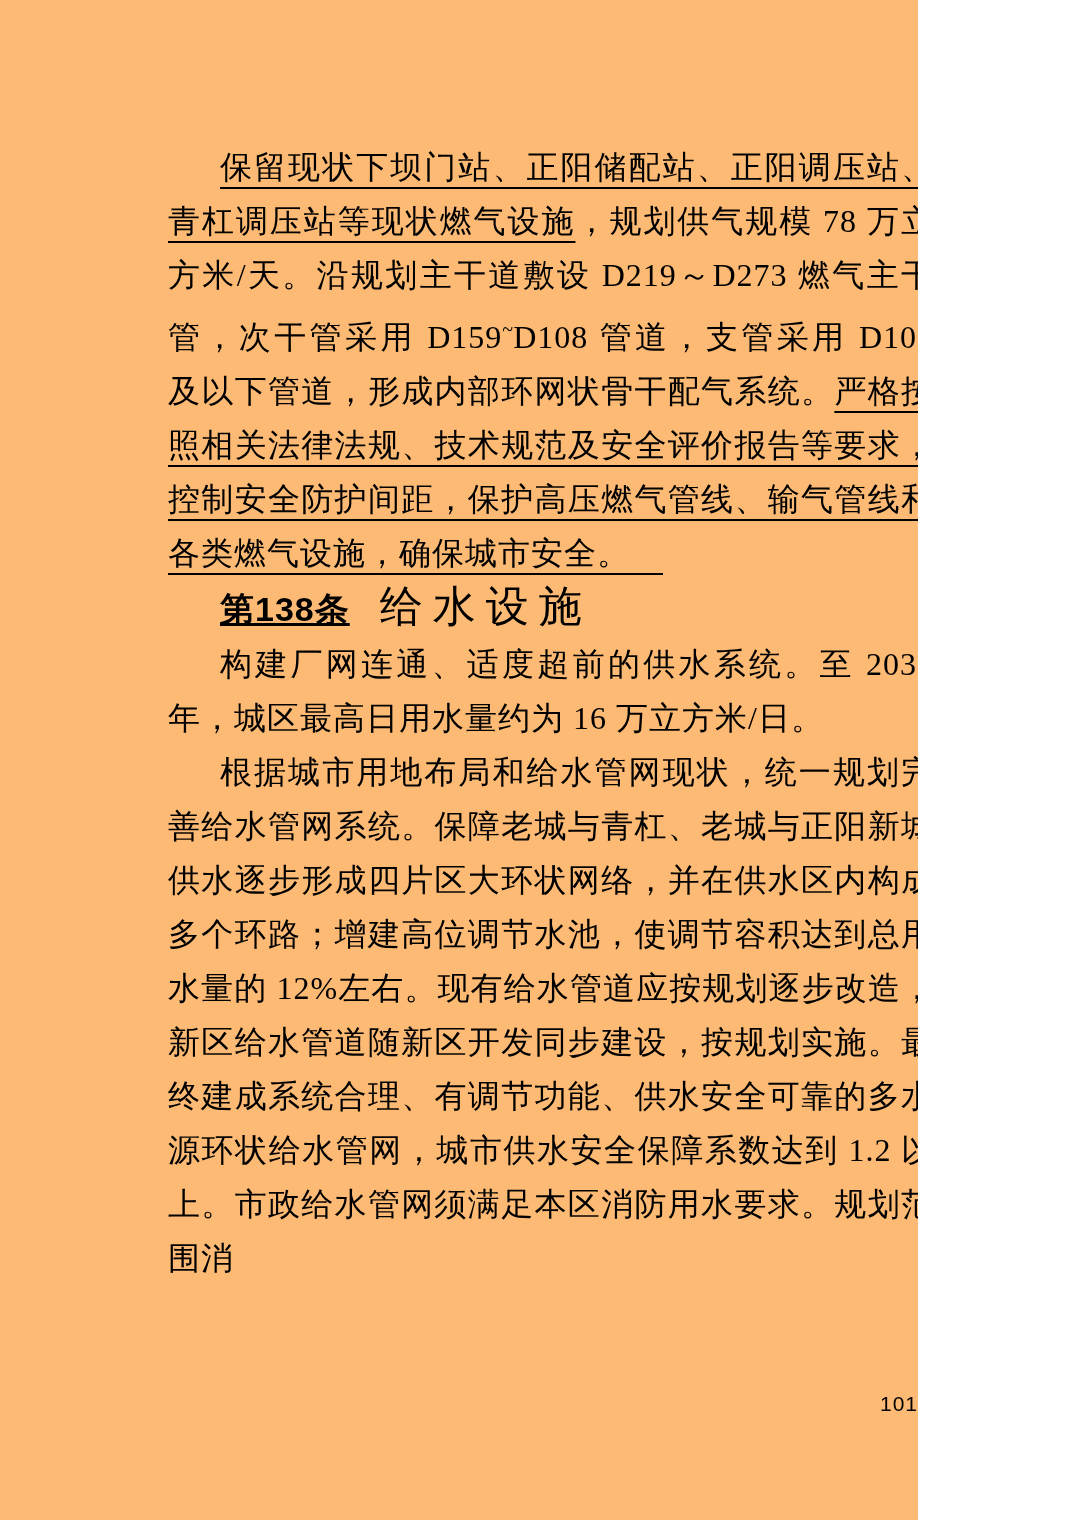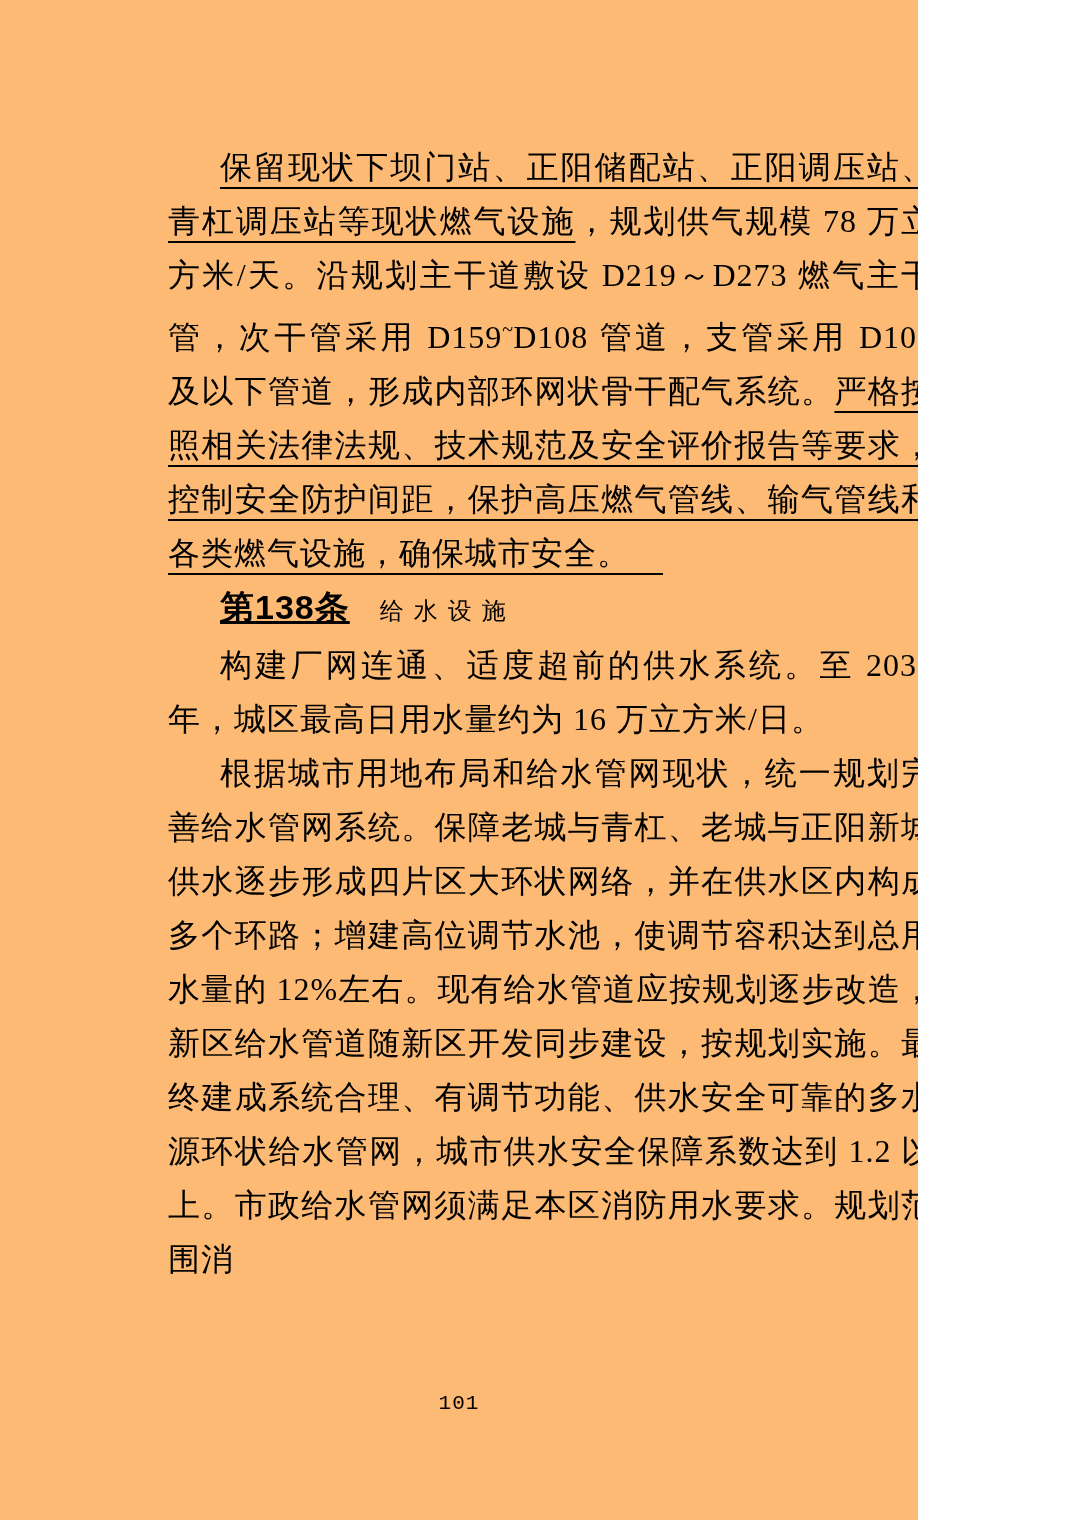--- a/index.html
+++ b/index.html
@@ -50,34 +50,34 @@
   }
   .heading .article-no {
     font-family: "Liberation Sans", "DejaVu Sans", sans-serif;
     font-weight: 700;
     font-size: 34px;
     letter-spacing: 1px;
     text-decoration: underline;
   }
   .heading .article-title {
     margin-left: 30px;
-    font-size: 24px;
+    font-size: 43px;
     letter-spacing: 10px;
     font-weight: 400;
   }
   .page-number {
     position: absolute;
     left: 0;
     top: 1392px;
     width: 100%;
-    text-align: center;
+    text-align: right;
     font-size: 21px;
     letter-spacing: 1px;
     color: #000000;
-    font-family: Liberation Mono, monospace;
+    font-family: Liberation Sans, sans-serif;
   }
 </style>
 </head>
 <body>
 
 <div class="page">
   <div class="content">
     <p class="para"><span class="u">保留现状下坝门站、正阳储配站、正阳调压站、青杠调压站等现状燃气设施</span><span>，规划供气规模 78 万立方米/天。沿规划主干道敷设 D219～D273 燃气主干管，次干管采用 D159</span><span class="sup">~</span><span>D108 管道，支管采用 D108 及以下管道，形成内部环网状骨干配气系统。</span><span class="u">严格按照相关法律法规、技术规范及安全评价报告等要求，控制安全防护间距，保护高压燃气管线、输气管线和各类燃气设施，确保城市安全。</span><span class="u">　</span></p>
     <p class="heading"><span class="article-no">第138条</span><span class="article-title">给水设施</span></p>
     <p class="para"><span>构建厂网连通、适度超前的供水系统。至 2035 年，城区最高日用水量约为 16 万立方米/日。</span></p>

